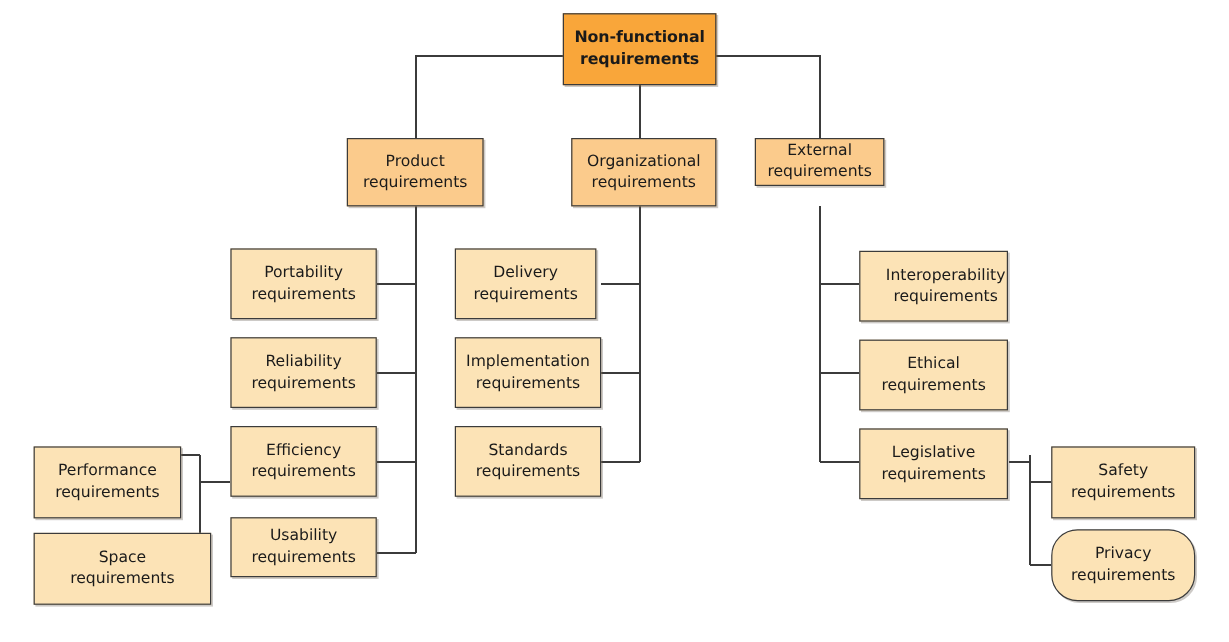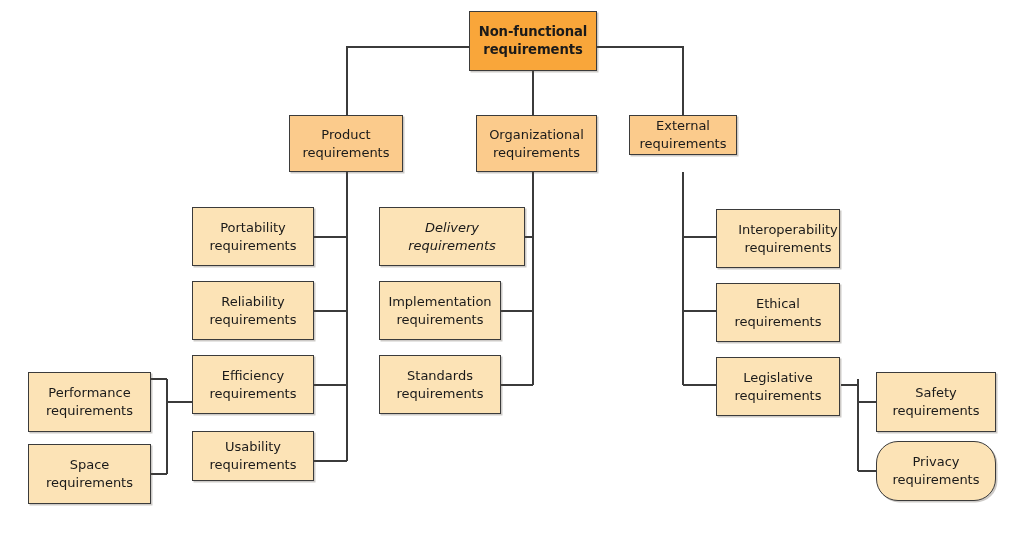--- a/index.html
+++ b/index.html
@@ -130,21 +130,21 @@
   <div class="node lvl-leaf" style="left:192px; top:355px; width:122px; height:59px;">
     <span class="line">Efficiency</span>
     <span class="line">requirements</span>
   </div>
 
   <div class="node lvl-leaf" style="left:192px; top:431px; width:122px; height:50px;">
     <span class="line">Usability</span>
     <span class="line">requirements</span>
   </div>
 
-  <div class="node lvl-leaf" style="left:379px; top:207px; width:146px; height:59px;font-style:italic;">
+  <div class="node lvl-leaf" style="left:379px; top:207px; width:118px; height:59px;">
     <span class="line">Delivery</span>
     <span class="line">requirements</span>
   </div>
 
   <div class="node lvl-leaf" style="left:379px; top:281px; width:122px; height:59px;align-items:center;">
     <span class="line">Implementation</span>
     <span class="line">requirements</span>
   </div>
 
   <div class="node lvl-leaf" style="left:379px; top:355px; width:122px; height:59px;">
@@ -165,21 +165,21 @@
   <div class="node lvl-leaf" style="left:716px; top:357px; width:124px; height:59px;">
     <span class="line">Legislative</span>
     <span class="line">requirements</span>
   </div>
 
   <div class="node lvl-leaf" style="left:28px; top:372px; width:123px; height:60px;">
     <span class="line">Performance</span>
     <span class="line">requirements</span>
   </div>
 
-  <div class="node lvl-leaf" style="left:28px; top:444px; width:123px; height:60px;">
+  <div class="node lvl-leaf" style="left:28px; top:444px; width:148px; height:60px;">
     <span class="line">Space</span>
     <span class="line">requirements</span>
   </div>
 
   <div class="node lvl-leaf" style="left:876px; top:372px; width:120px; height:60px;">
     <span class="line">Safety</span>
     <span class="line">requirements</span>
   </div>
 
   <div class="node lvl-leaf" style="left:876px; top:441px; width:120px; height:60px;border-radius:22px;">

